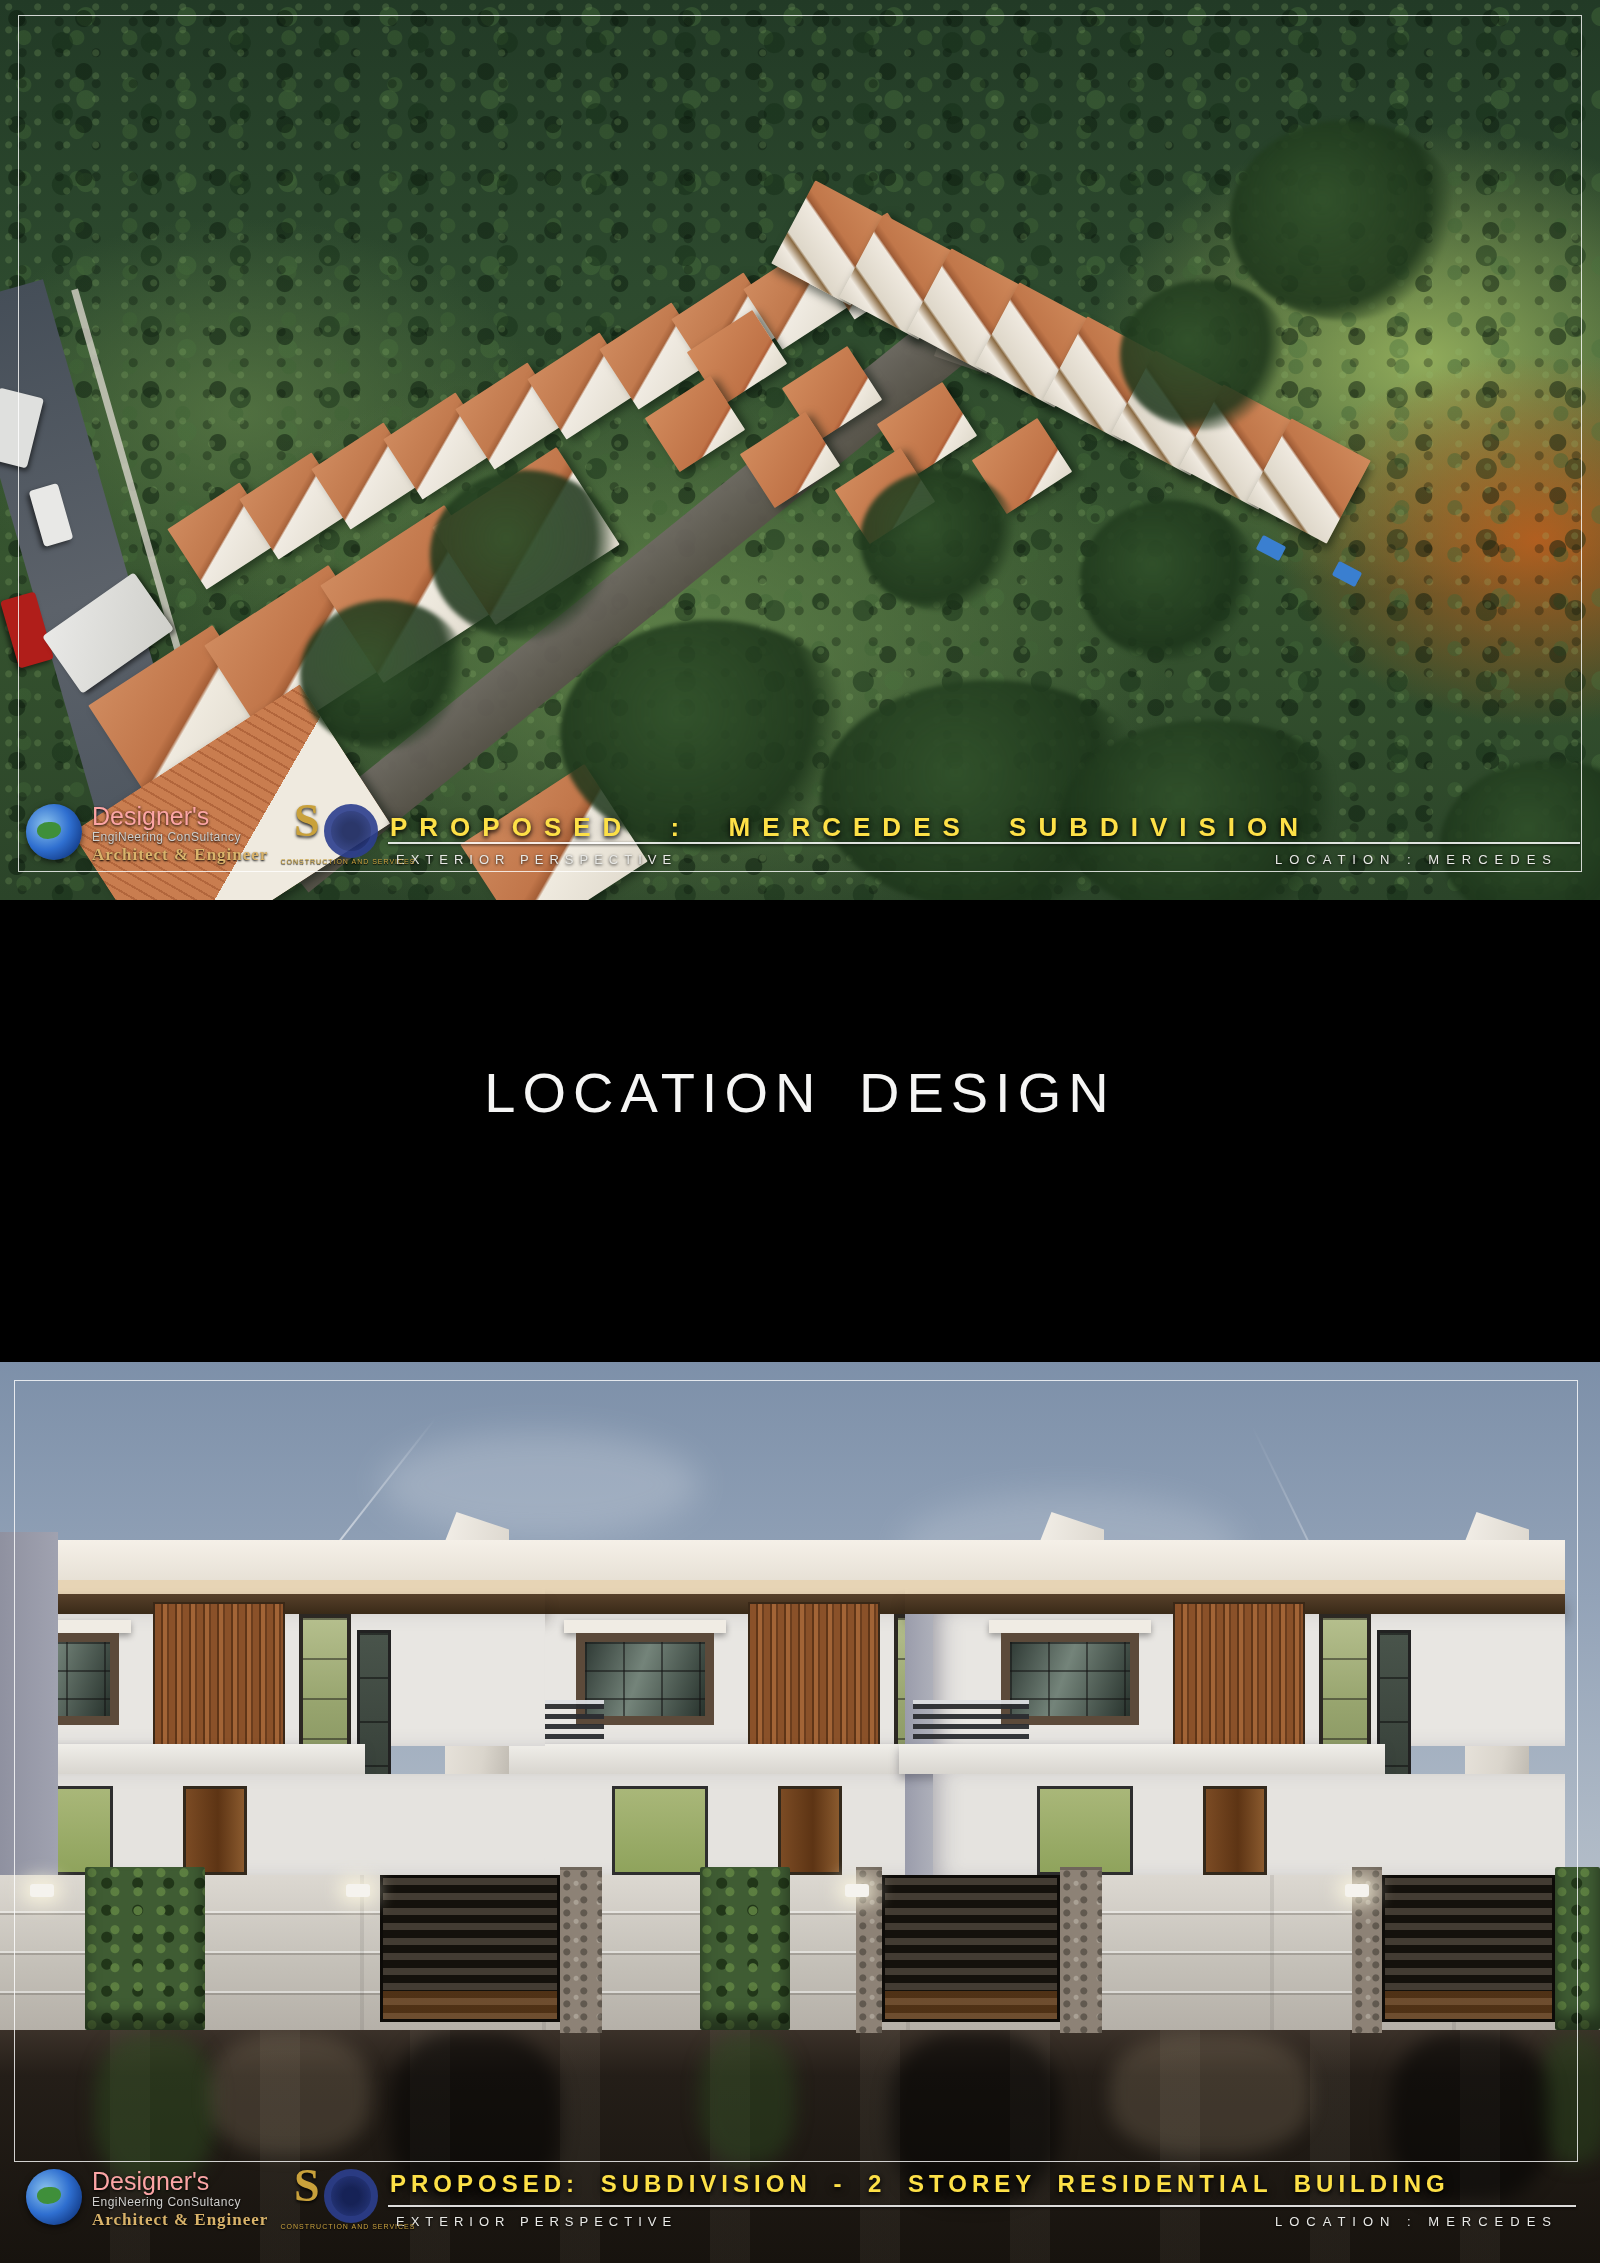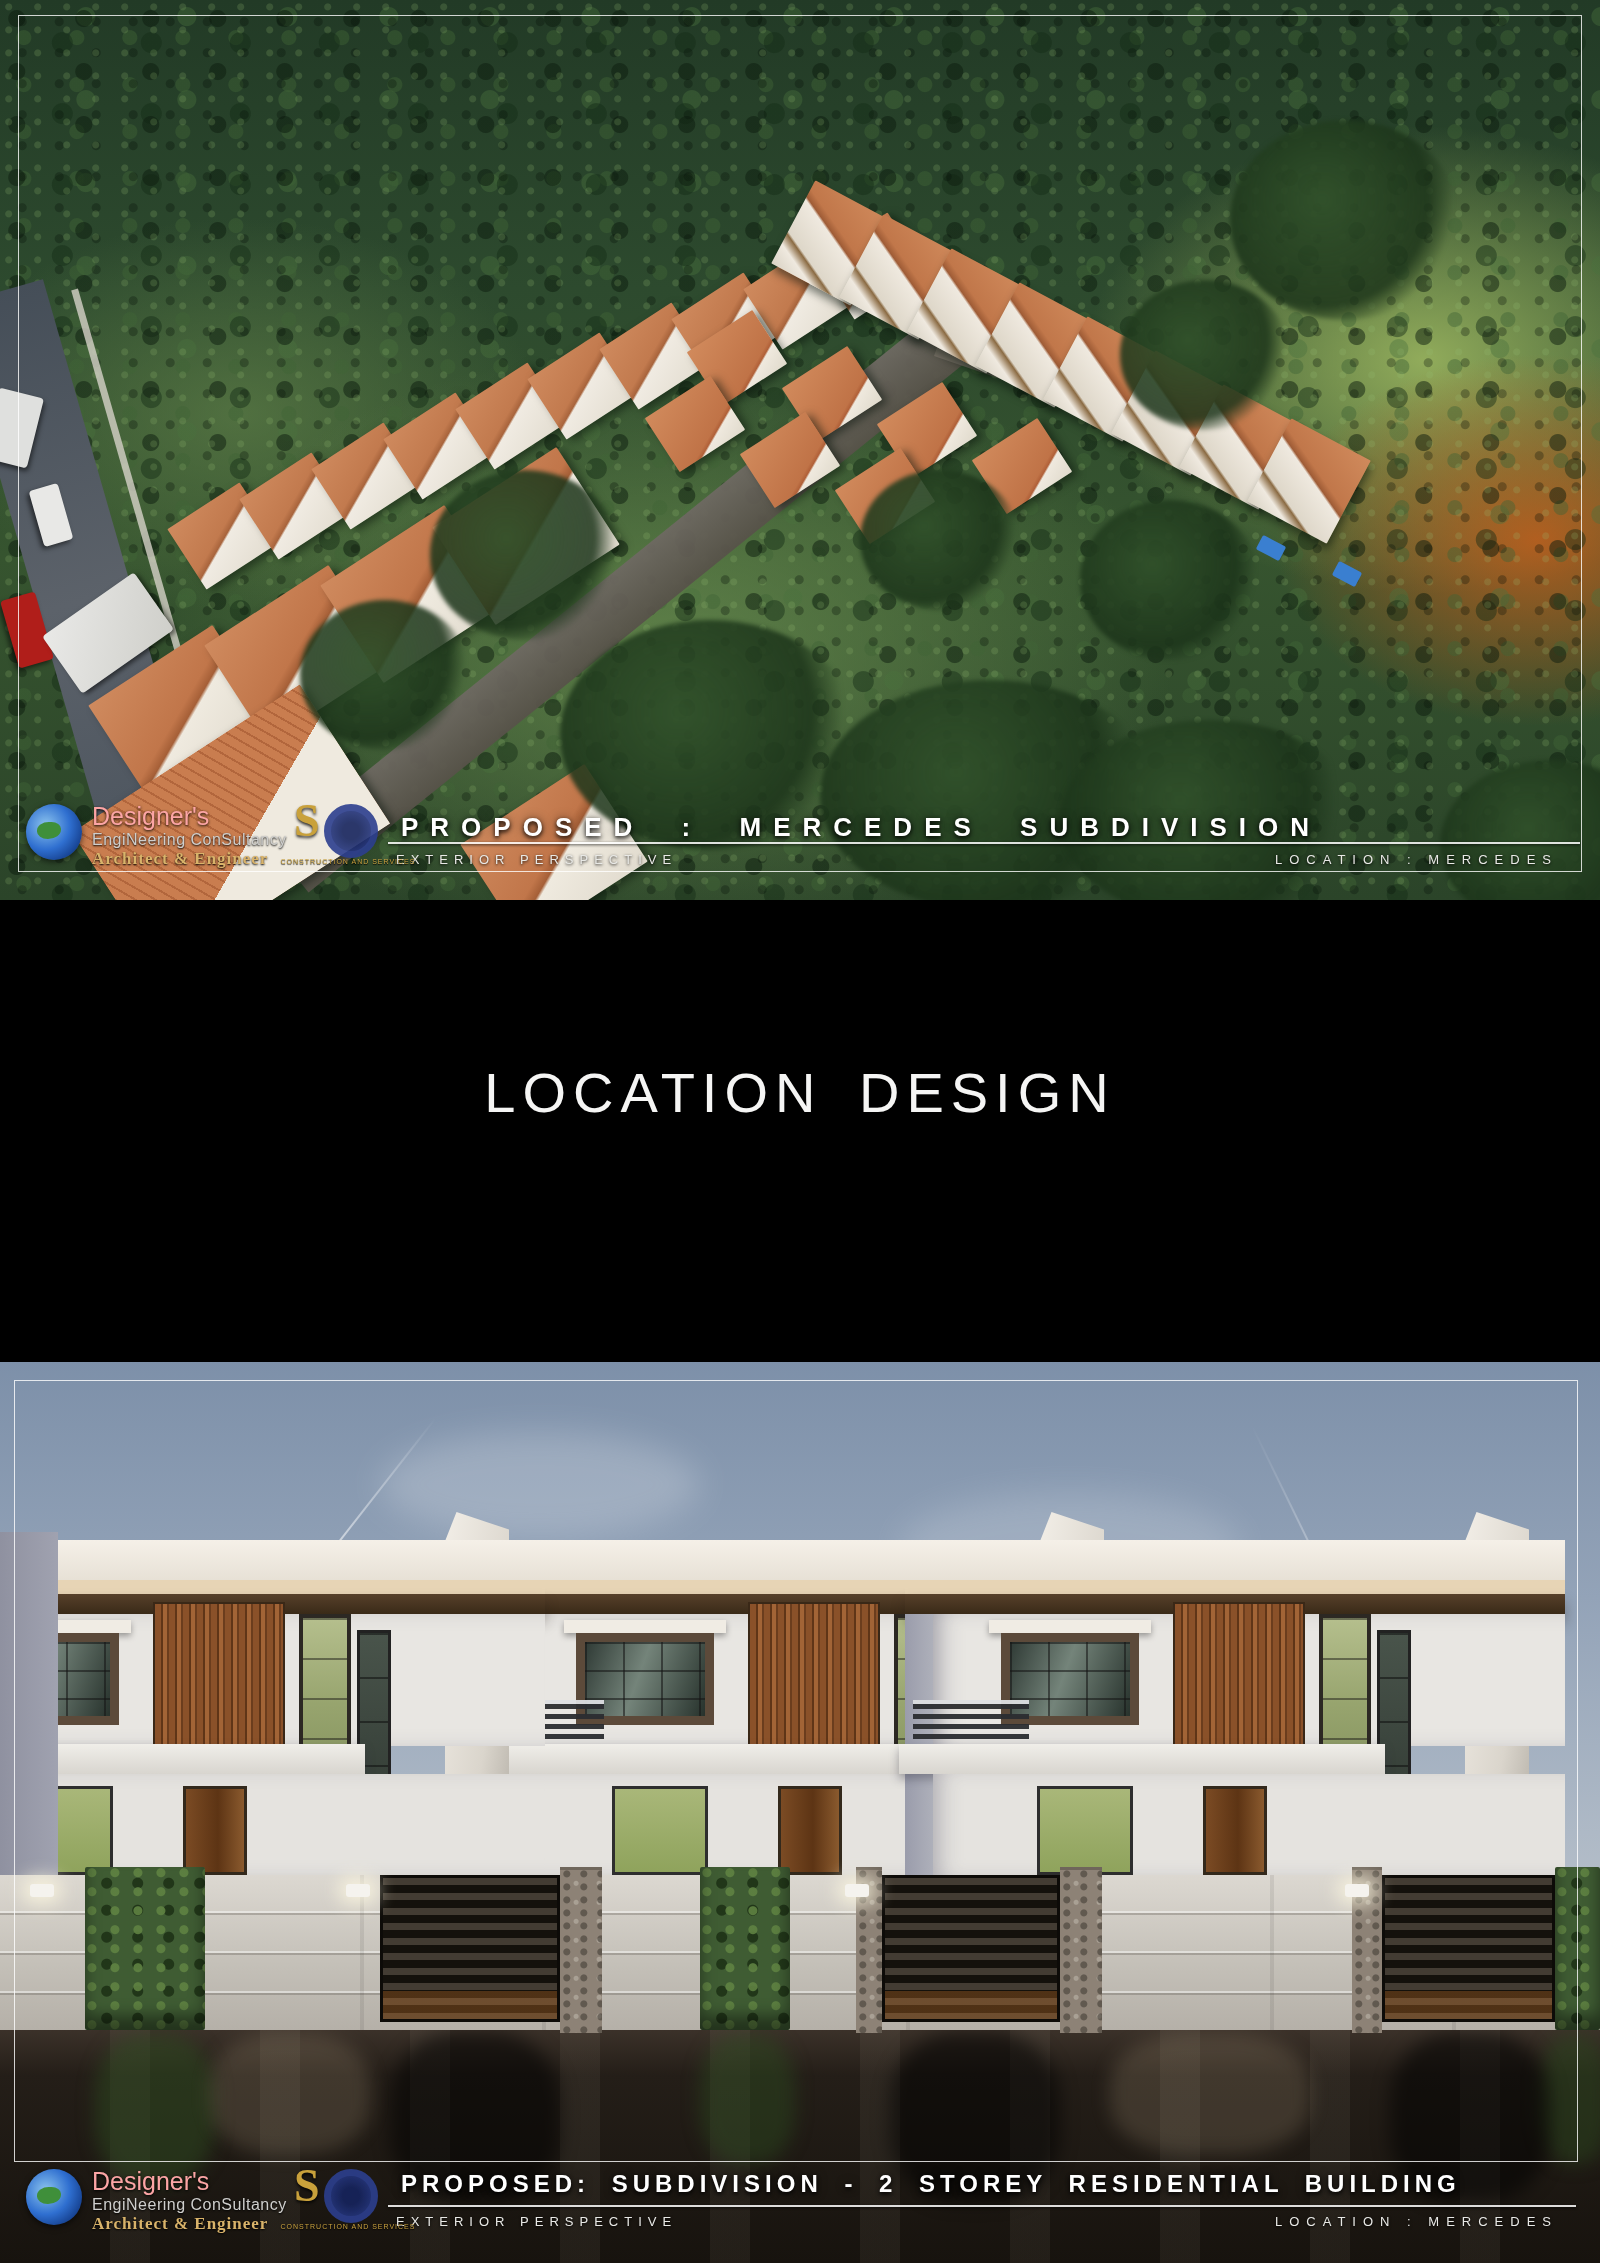--- a/index.html
+++ b/index.html
@@ -1,38 +1,38 @@
 <!DOCTYPE html>
 <html style="--terracotta-roof: #c1774a; --forest-green: #2e4a2e; --sky-blue: #93a3b8; --accent-gold: #c9a23f; --wood-slat: #8a5129; --glass-green: #a9b779; --wall-white: #e9e6e1; --pavement-dark: #1b1510; --frame-line: #ffffff;"><head>
 <meta charset="utf-8">
 <style>
   html,body{margin:0;padding:0;background:#000;}
   #canvas{position:relative;width:1600px;height:2263px;margin:0 auto;background:#000;overflow:hidden;
           font-family:"Liberation Sans",sans-serif;}
   .panel{position:absolute;left:0;width:1600px;overflow:hidden;}
   
   .frame{position:absolute;border:1px solid rgba(255,255,255,.8);pointer-events:none;z-index:60;}
-  .cap-title{position:absolute;left:390px;font-weight:700;color:#ffffff;white-space:nowrap;z-index:52;
-             text-shadow:0 2px 4px rgba(0,0,0,.9),0 0 10px rgba(0,0,0,.5);margin-left:11px;}
+  .cap-title{position:absolute;left:390px;font-weight:700;color:#fde047;white-space:nowrap;z-index:52;
+             text-shadow:0 2px 4px rgba(0,0,0,.9),0 0 10px rgba(0,0,0,.5);}
   .cap-rule{position:absolute;left:388px;right:20px;height:2px;background:rgba(255,255,255,.85);
             box-shadow:0 1px 3px rgba(0,0,0,.7);z-index:52;}
   .cap-sub{position:absolute;left:396px;font-size:13px;letter-spacing:6px;color:#e9e9e6;white-space:nowrap;
            z-index:52;text-shadow:0 1px 3px rgba(0,0,0,.9);}
   .cap-loc{position:absolute;right:42px;font-size:13px;letter-spacing:7px;color:#e9e9e6;white-space:nowrap;
            z-index:52;text-shadow:0 1px 3px rgba(0,0,0,.9);}
   .brandbar{position:absolute;left:26px;width:380px;height:88px;z-index:53;}
   .globe{position:absolute;left:0;top:8px;width:56px;height:56px;border-radius:50%;overflow:hidden;
          background:radial-gradient(circle at 35% 38%,#8cc4ee,#2f6fd0 48%,#123a86 82%);
          box-shadow:0 2px 6px rgba(0,0,0,.6);}
   .globe i{position:absolute;left:20%;top:32%;width:42%;height:30%;background:#3f8f3a;border-radius:50% 40% 55% 45%;}
   .globe b{position:absolute;left:-10%;top:-26%;width:125%;height:115%;border-radius:50%;
            border:7px solid transparent;border-top:7px solid #f08c1e;transform:rotate(14deg);}
   .firm{position:absolute;left:66px;top:6px;line-height:1.15;white-space:nowrap;}
   .firm .l1{font-size:25px;font-weight:400;color:#fca5a5;text-shadow:0 1px 3px #000;}
-  .firm .l2{font-size:16px;color:#cfcfcd;letter-spacing:.5px;text-shadow:0 1px 2px #000;}
+  .firm .l2{font-size:12px;color:#cfcfcd;letter-spacing:.5px;text-shadow:0 1px 2px #000;}
   .firm .l3{font-family:"Liberation Serif",serif;font-size:17px;font-weight:700;color:#d9b36a;
             letter-spacing:1px;text-shadow:0 1px 2px #000;}
   .sg{position:absolute;left:268px;top:0;width:110px;height:84px;}
   .sg .g{position:absolute;left:30px;top:8px;width:40px;height:40px;border-radius:50%;
          border:7px solid #2c3f8f;background:radial-gradient(circle,#16245e 30%,#2c3f8f);opacity:.9;}
   .sg .s{position:absolute;left:0;top:-2px;font-family:"Liberation Serif",serif;font-size:46px;font-weight:700;
          color:#c9a13b;text-shadow:0 2px 3px rgba(0,0,0,.8);}
   .sg .tag{position:absolute;left:-16px;top:62px;width:140px;font-size:7px;letter-spacing:1px;color:#caa23f;
            text-align:center;white-space:nowrap;text-shadow:0 1px 1px #000;}
   

